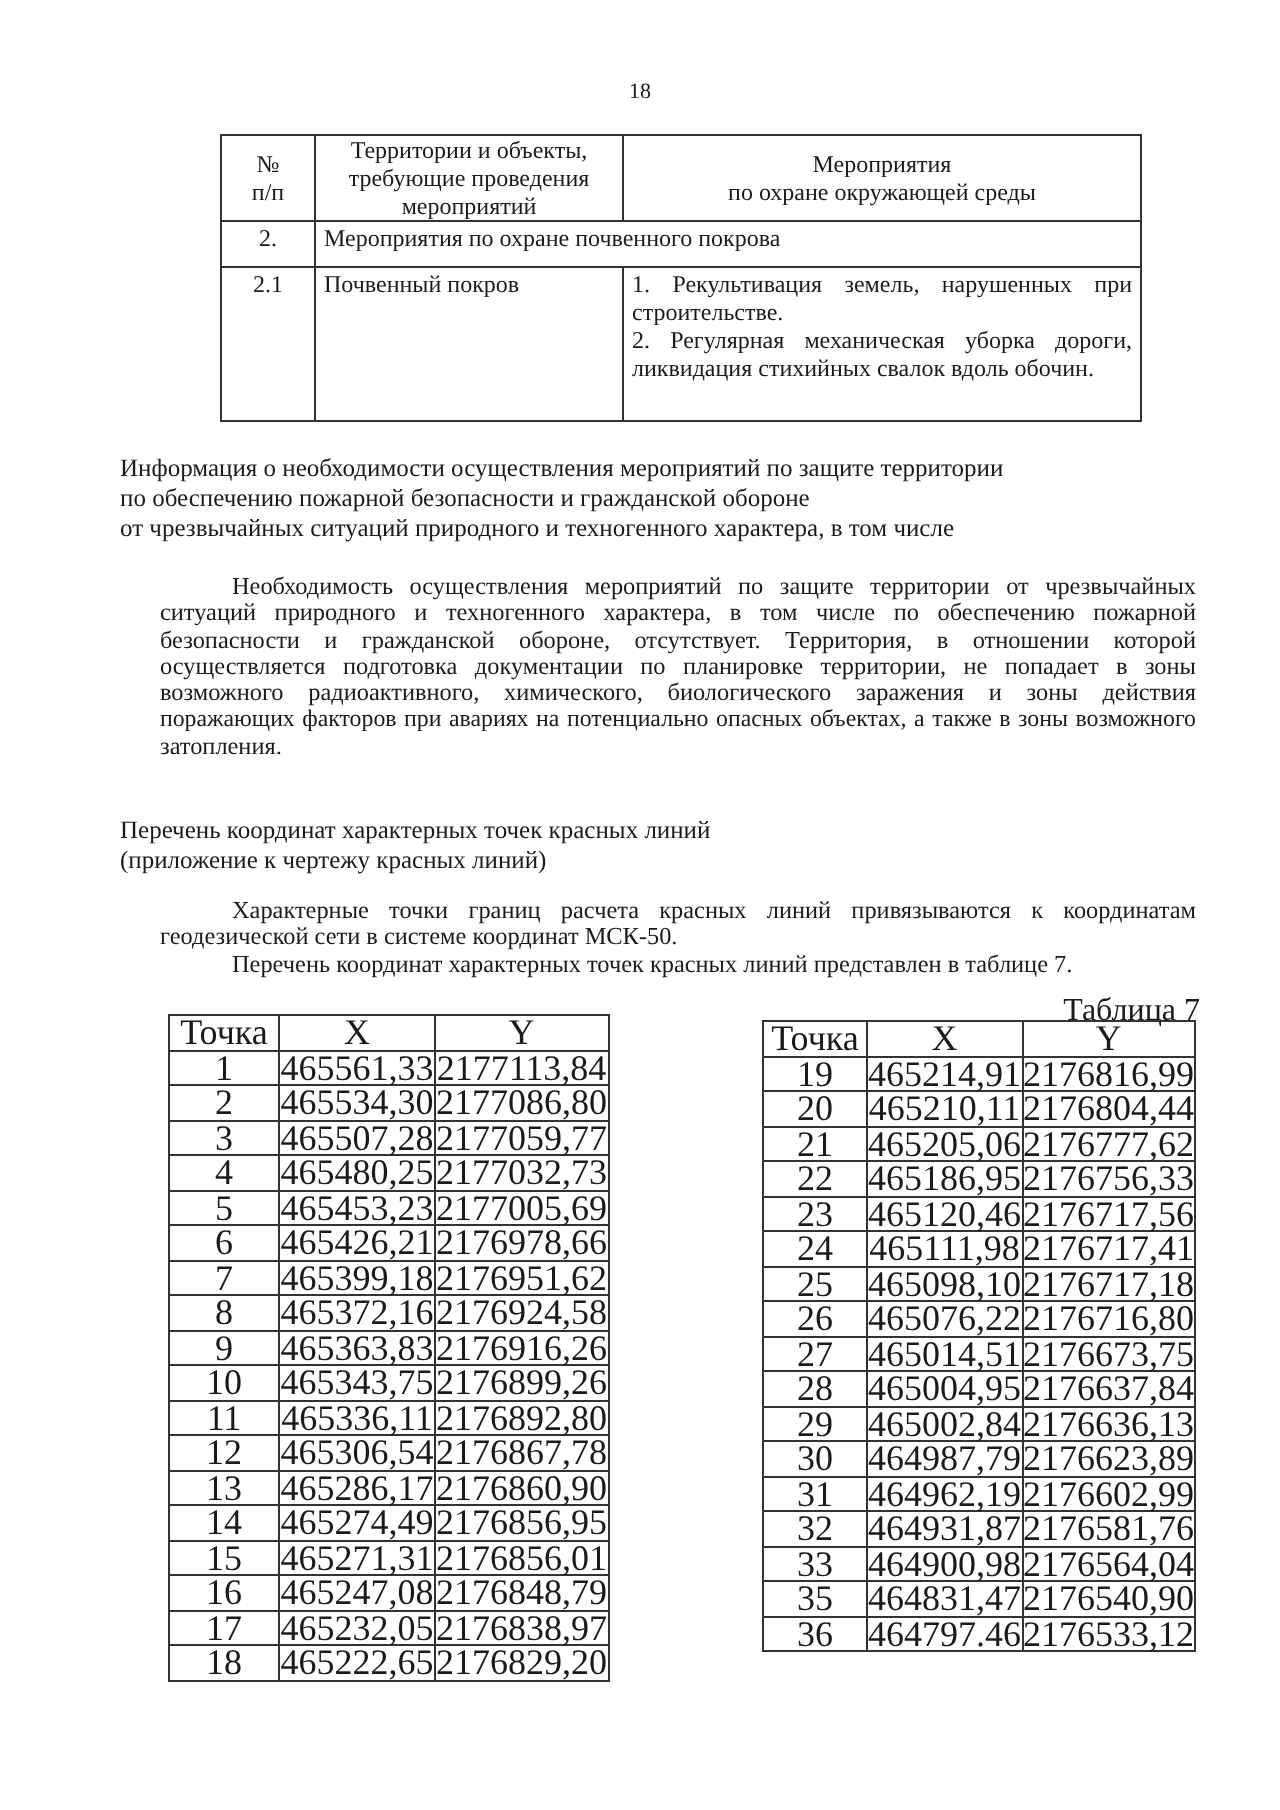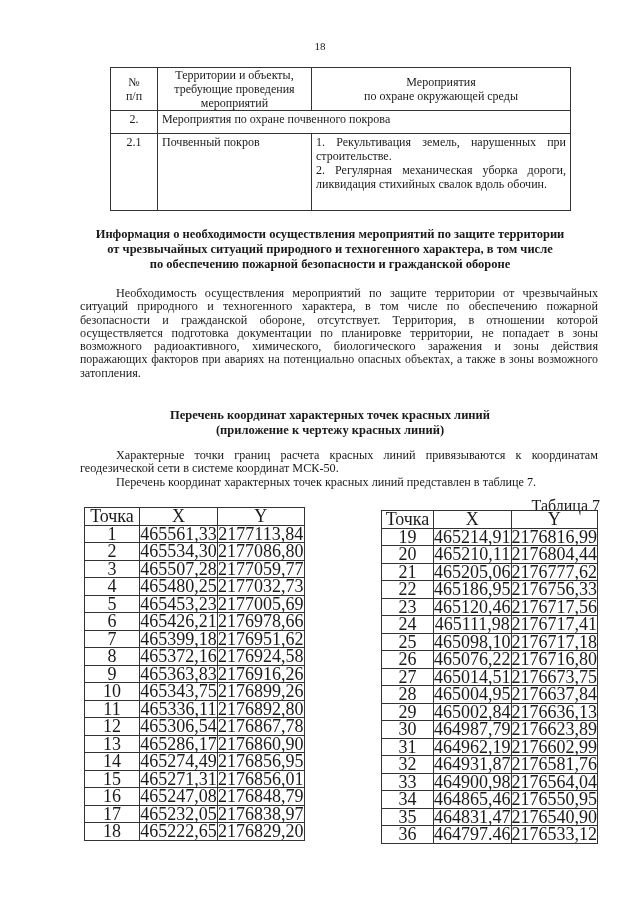--- a/index.html
+++ b/index.html
@@ -23,22 +23,22 @@
   }
   .measures-table .c1 { width: 38px; text-align: center; }
   .measures-table .c2 { width: 145px; }
   .measures-table .hdr td { text-align: center; vertical-align: middle; height: 42px; padding: 0 4px; }
   .measures-table .section td { height: 20px; }
   .measures-table .item td { height: 74px; }
   .measures-table .item .c3 { text-align: justify; }
   .measures-table .item .c3 p { margin: 0; }
 
   .heading {
-    position: absolute; left: 60px; width: 540px; text-align: center;
-    font-weight: bold; font-size: 12.5px; line-height: 15px;
+    position: absolute; left: 60px; width: 540px; text-align: left;
+    font-weight: normal; font-size: 12.5px; line-height: 15px;
   }
   .heading div { white-space: nowrap; }
   .para {
     position: absolute; left: 80px; width: 518px;
     font-size: 12.2px; line-height: 13.3px; text-align: justify;
   }
   .line { display: block; text-align: justify; text-align-last: justify; white-space: nowrap; }
   .line.last { text-align-last: left; }
 
   .table-caption {
@@ -92,22 +92,22 @@
     <td class="c3">
       <p>1. Рекультивация земель, нарушенных при строительстве.</p>
       <p>2. Регулярная механическая уборка дороги, ликвидация стихийных свалок вдоль обочин.</p>
     </td>
   </tr>
 </tbody>
   </table>
 
 <div class="heading" style="top:227px;">
   <div>Информация о необходимости осуществления мероприятий по защите территории</div>
+  <div>по обеспечению пожарной безопасности и гражданской обороне</div>
   <div>от чрезвычайных ситуаций природного и техногенного характера, в том числе</div>
-  <div>по обеспечению пожарной безопасности и гражданской обороне</div>
 </div>
 
 <div class="para" style="top:287px;">
   <span class="line" style="padding-left:36px;">Необходимость осуществления мероприятий по защите территории от чрезвычайных</span>
   <span class="line">ситуаций природного и техногенного характера, в том числе по обеспечению пожарной</span>
   <span class="line">безопасности и гражданской обороне, отсутствует. Территория, в отношении которой</span>
   <span class="line">осуществляется подготовка документации по планировке территории, не попадает в зоны</span>
   <span class="line">возможного радиоактивного, химического, биологического заражения и зоны действия</span>
   <span class="line" style="font-size:11.9px;">поражающих факторов при авариях на потенциально опасных объектах, а также в зоны возможного</span>
   <span class="line last">затопления.</span>
@@ -306,25 +306,20 @@
         <td>32</td>
         <td>464931,87</td>
         <td>2176581,76</td>
       </tr>
       <tr>
         <td>33</td>
         <td>464900,98</td>
         <td>2176564,04</td>
       </tr>
       <tr>
-        <td>34</td>
-        <td>464865,46</td>
-        <td>2176550,95</td>
-      </tr>
-      <tr>
         <td>35</td>
         <td>464831,47</td>
         <td>2176540,90</td>
       </tr>
       <tr>
         <td>36</td>
         <td>464797.46</td>
         <td>2176533,12</td>
       </tr>
     </tbody>

